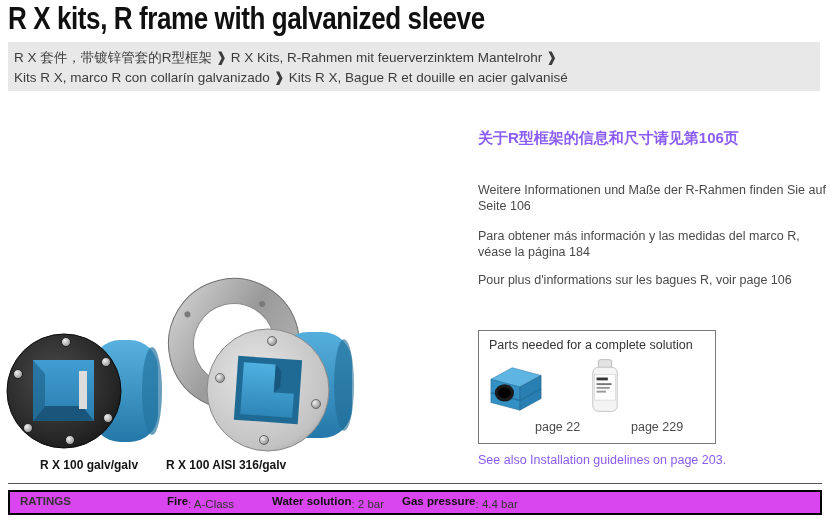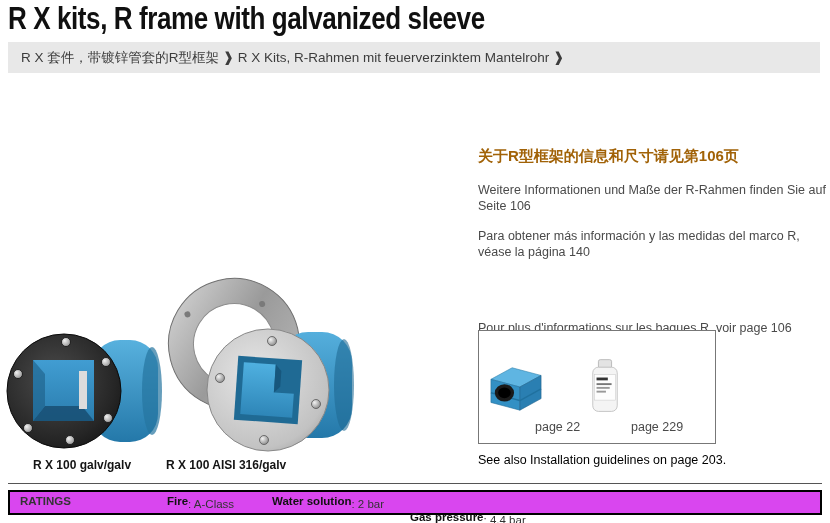--- a/index.html
+++ b/index.html
@@ -7,77 +7,78 @@
     position:relative;width:830px;height:523px;background:#ffffff;overflow:hidden;
     font-family:"Liberation Sans","DejaVu Sans",sans-serif;color:#4a4a4a;border-radius:26px;
   }
   
   .title{
     position:absolute;left:8px;top:1px;margin:0;
     font-size:31px;font-weight:bold;color:#101010;letter-spacing:-0.5px;
     transform:scaleX(0.84);transform-origin:left top;white-space:nowrap;
   }
   .subtitle-bar{
-    position:absolute;left:8px;top:42px;width:812px;height:31px;
-    background:#e8e8e8;box-sizing:border-box;padding:6px 0 0 13px;
+    position:absolute;left:8px;top:42px;width:812px;height:49px;
+    background:#e8e8e8;box-sizing:border-box;padding:6px 0 0 6px;
     font-size:13.5px;line-height:20px;color:#3c3c3c;
   }
   .subtitle-bar div{white-space:nowrap;}
   
   .info-p{position:absolute;left:478px;width:352px;margin:0;font-size:12.5px;line-height:16px;color:#4a4a4a;}
   .info-en{top:117px;}
-  .info-zh{top:148px;font-size:15px;font-weight:bold;color:#a16207;}
+  .info-zh{top:130px;font-size:15px;font-weight:bold;color:#8b5cf6;}
   .info-de{top:182px;}
   .info-es{top:228px;}
-  .info-fr{top:272px;margin-top:48px;}
+  .info-fr{top:272px;}
   
   .parts-box{
     position:absolute;left:478px;top:330px;width:238px;height:114px;
     border:1px solid #777;background:#fff;box-sizing:border-box;
   }
   .parts-title{position:absolute;left:10px;top:7px;margin:0;font-size:12.5px;color:#333;white-space:nowrap;}
   .thumb-module{position:absolute;left:10px;top:32px;}
   .thumb-bottle{position:absolute;left:110px;top:26px;}
   .part-page{position:absolute;top:89px;font-size:12.5px;color:#4a4a4a;padding-left:44px;}
   .part-page-1{left:12px;}
   .part-page-2{left:108px;}
-  .see-also{position:absolute;left:478px;top:453px;margin:0;font-size:12.5px;color:#000000;}
+  .see-also{position:absolute;left:478px;top:453px;margin:0;font-size:12.5px;color:#8b5cf6;}
   
   .photo-left{position:absolute;left:2px;top:328px;}
   .photo-right{position:absolute;left:156px;top:272px;}
   .product-caption{position:absolute;top:458px;margin:0;font-size:12px;font-weight:bold;color:#141414;white-space:nowrap;}
-  .caption-1{left:13px;padding-left:20px;}
+  .caption-1{left:20px;padding-left:20px;}
   .caption-2{left:166px;}
   
   .rule{position:absolute;left:8px;top:483px;width:814px;height:1px;background:#555;}
   .ratings-bar{
     position:absolute;left:8px;top:490px;width:810px;height:21px;
     background:#d946ef;border:2px solid #000;box-sizing:content-box;
   }
   .ratings-bar span{position:absolute;top:3px;font-size:11.5px;color:#333;white-space:nowrap;}
   .ratings-label{left:10px;font-weight:bold;color:#111;}
   .rating-fire{left:157px;}
   .rating-water{left:262px;}
-  .rating-gas{left:400px;margin-top:16px;}
+  .rating-gas{left:392px;}
   .ratings-bar b{color:#111;}
 </style>
 </head>
 <body>
 
 <div class="page">
 
   <h1 class="title">R X kits, R frame with galvanized sleeve</h1>
 
   <div class="subtitle-bar">
     <div>R X 套件，带镀锌管套的R型框架 ❱ R X Kits, R-Rahmen mit feuerverzinktem Mantelrohr ❱</div>
+    <div>Kits R X, marco R con collarín galvanizado ❱ Kits R X, Bague R et douille en acier galvanisé</div>
   </div>
 
   <p class="info-p info-zh">关于R型框架的信息和尺寸请见第106页</p>
   <p class="info-p info-de">Weitere Informationen und Maße der R-Rahmen finden Sie auf Seite 106</p>
-  <p class="info-p info-es">Para obtener más información y las medidas del marco R, véase la página 140</p>
+  <p class="info-p info-es">Para obtener más información y las medidas del marco R, véase la página 184</p>
   <p class="info-p info-fr">Pour plus d'informations sur les bagues R, voir page 106</p>
 
   <svg class="photo-left" width="176" height="126" viewBox="0 0 176 126" xmlns="http://www.w3.org/2000/svg">
     <defs>
       <linearGradient id="lg1" x1="0" y1="0" x2="0" y2="1">
         <stop offset="0" stop-color="#58b1de"></stop>
           <stop offset="1" stop-color="#2478a9"></stop>
       </linearGradient>
       <linearGradient id="lg2" x1="0" y1="0" x2="0" y2="1">
         <stop offset="0" stop-color="#419dd2"></stop>
@@ -162,20 +163,21 @@
         <circle cx="64" cy="106" r="4.5"></circle>
       <circle cx="108" cy="168" r="4.5"></circle>
         <circle cx="160" cy="132" r="4.5"></circle>
     </g>
   </svg>
 
   <p class="product-caption caption-1">R X 100 galv/galv</p>
   <p class="product-caption caption-2">R X 100 AISI 316/galv</p>
 
   <div class="parts-box">
+    <p class="parts-title">Parts needed for a complete solution</p>
 
     <svg class="thumb-module" width="54" height="50" viewBox="0 0 56 50" xmlns="http://www.w3.org/2000/svg">
       <polygon points="2,16 24,4 54,12 32,24" fill="#5fb5e2" stroke="#2d80ac" stroke-width="0.6"></polygon>
       <polygon points="2,16 32,24 32,48 2,40" fill="#3390c4" stroke="#236d98" stroke-width="0.6"></polygon>
       <polygon points="32,24 54,12 54,36 32,48" fill="#2a7fb2" stroke="#1f618a" stroke-width="0.6"></polygon>
       <line x1="2" y1="30" x2="32" y2="38" stroke="#20719f" stroke-width="1.5"></line>
       <line x1="32" y1="38" x2="54" y2="26" stroke="#20719f" stroke-width="1.5"></line>
       <ellipse cx="16" cy="30" rx="10" ry="9" fill="#1a1a1a"></ellipse>
       <ellipse cx="16" cy="30" rx="6.5" ry="5.5" fill="#000"></ellipse>
     </svg>

